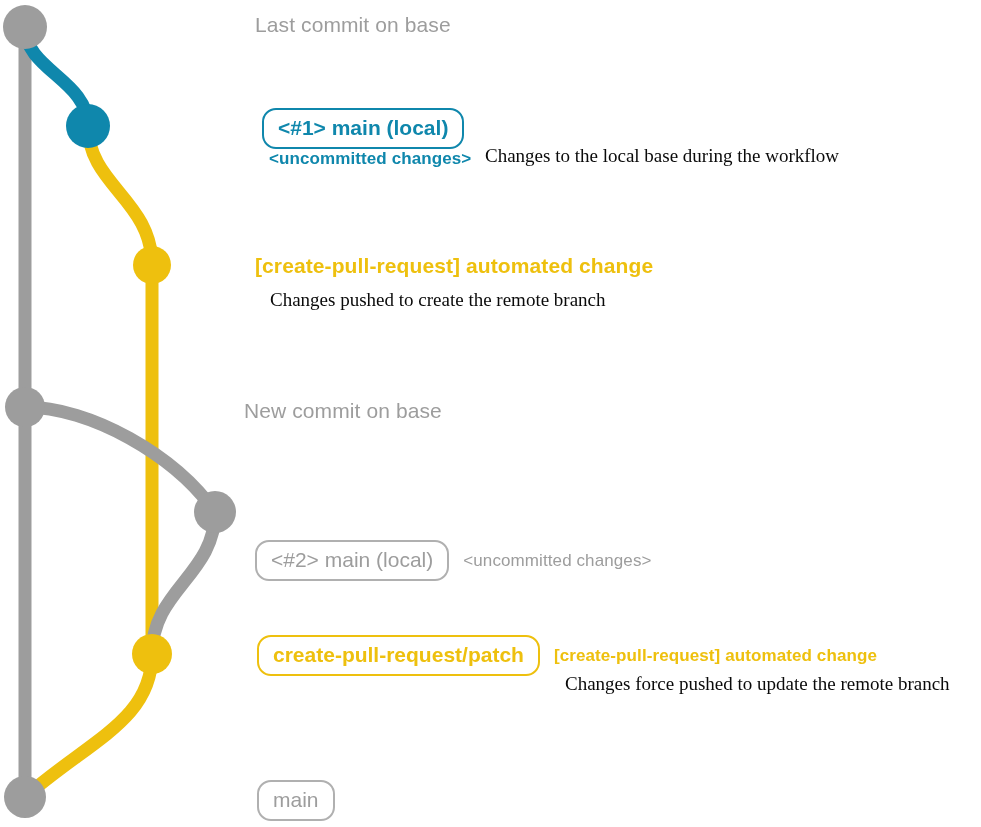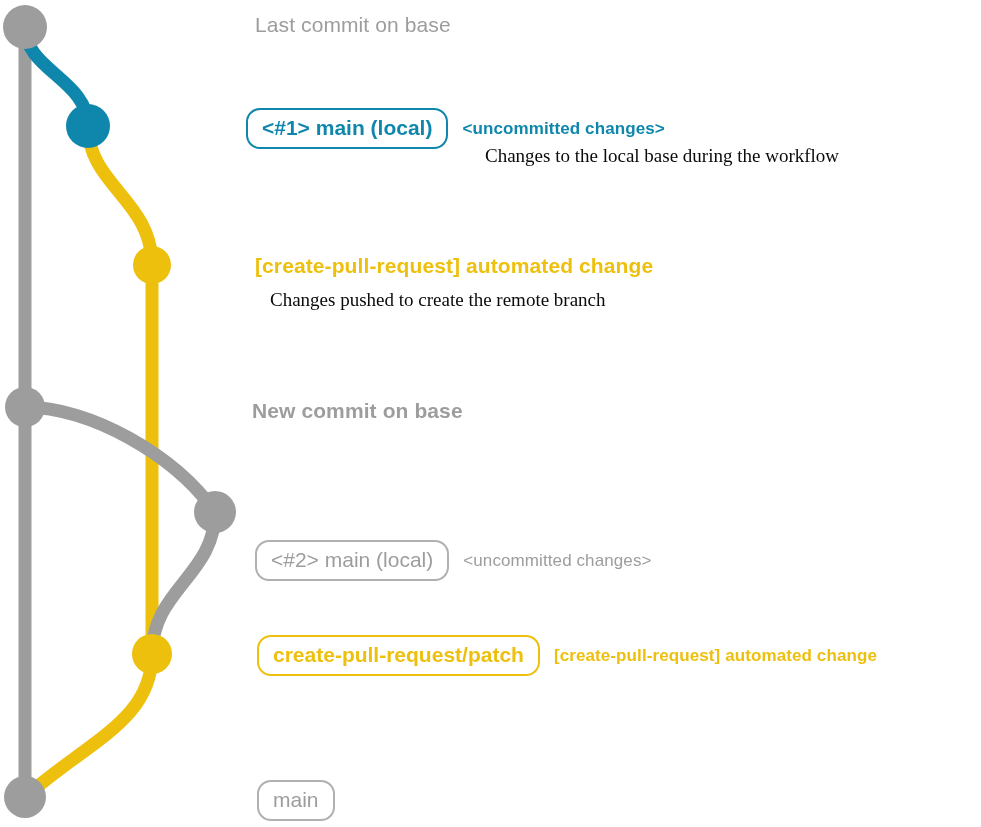--- a/index.html
+++ b/index.html
@@ -119,38 +119,39 @@
   <circle cx="25" cy="407" r="20" fill="#9d9d9d"></circle>
   <circle cx="215" cy="512" r="21" fill="#9d9d9d"></circle>
   <circle cx="152" cy="654" r="20" fill="#eec00e"></circle>
   <circle cx="25" cy="797" r="21" fill="#9d9d9d"></circle>
 </svg>
 
 <div id="annotations">
 
   <div class="plain-heading" style="left:255px; top:13px;">Last commit on base</div>
 
-  <div class="row" style="left:246px; top:108px;">
+  <div class="row" style="left:255px; top:108px;flex-direction:column;">
     <span class="pill teal">&lt;#1&gt; main (local)</span>
     <span class="commit-title teal">&lt;uncommitted changes&gt;</span>
   </div>
   <div class="desc" style="left:485px; top:145px;">Changes to the local base during the workflow</div>
 
   <div class="standalone-title yellow" style="left:255px; top:254px;">[create-pull-request] automated change</div>
   <div class="desc" style="left:270px; top:289px;">Changes pushed to create the remote branch</div>
 
-  <div class="plain-heading" style="left:252px; top:399px;font-weight:bold;">New commit on base</div>
+  <div class="plain-heading" style="left:244px; top:399px;">New commit on base</div>
 
   <div class="row" style="left:255px; top:496px;margin-top:44px;">
     <span class="pill gray">&lt;#2&gt; main (local)</span>
     <span class="commit-title gray">&lt;uncommitted changes&gt;</span>
   </div>
 
   <div class="row" style="left:257px; top:635px;">
     <span class="pill yellow">create-pull-request/patch</span>
     <span class="commit-title yellow">[create-pull-request] automated change</span>
   </div>
+  <div class="desc" style="left:565px; top:673px;">Changes force pushed to update the remote branch</div>
 
   <div class="row" style="left:257px; top:780px;">
     <span class="pill gray">main</span>
   </div>
 
 </div>
 
 </body></html>

